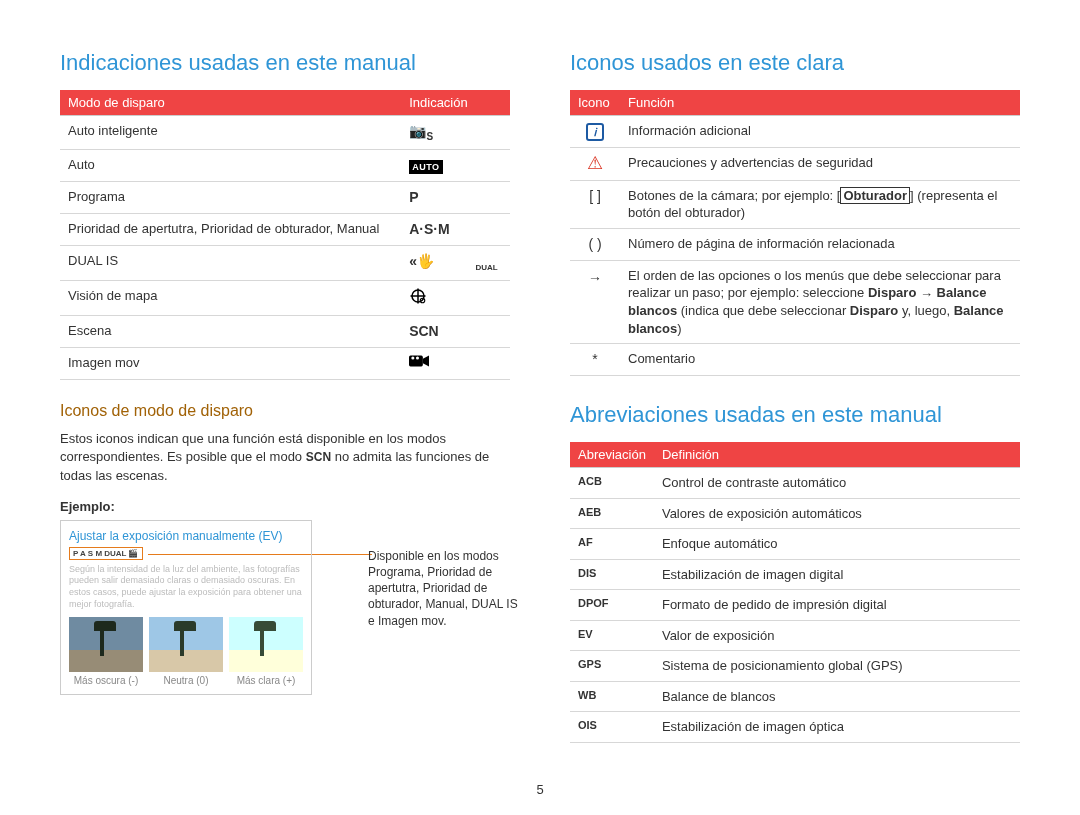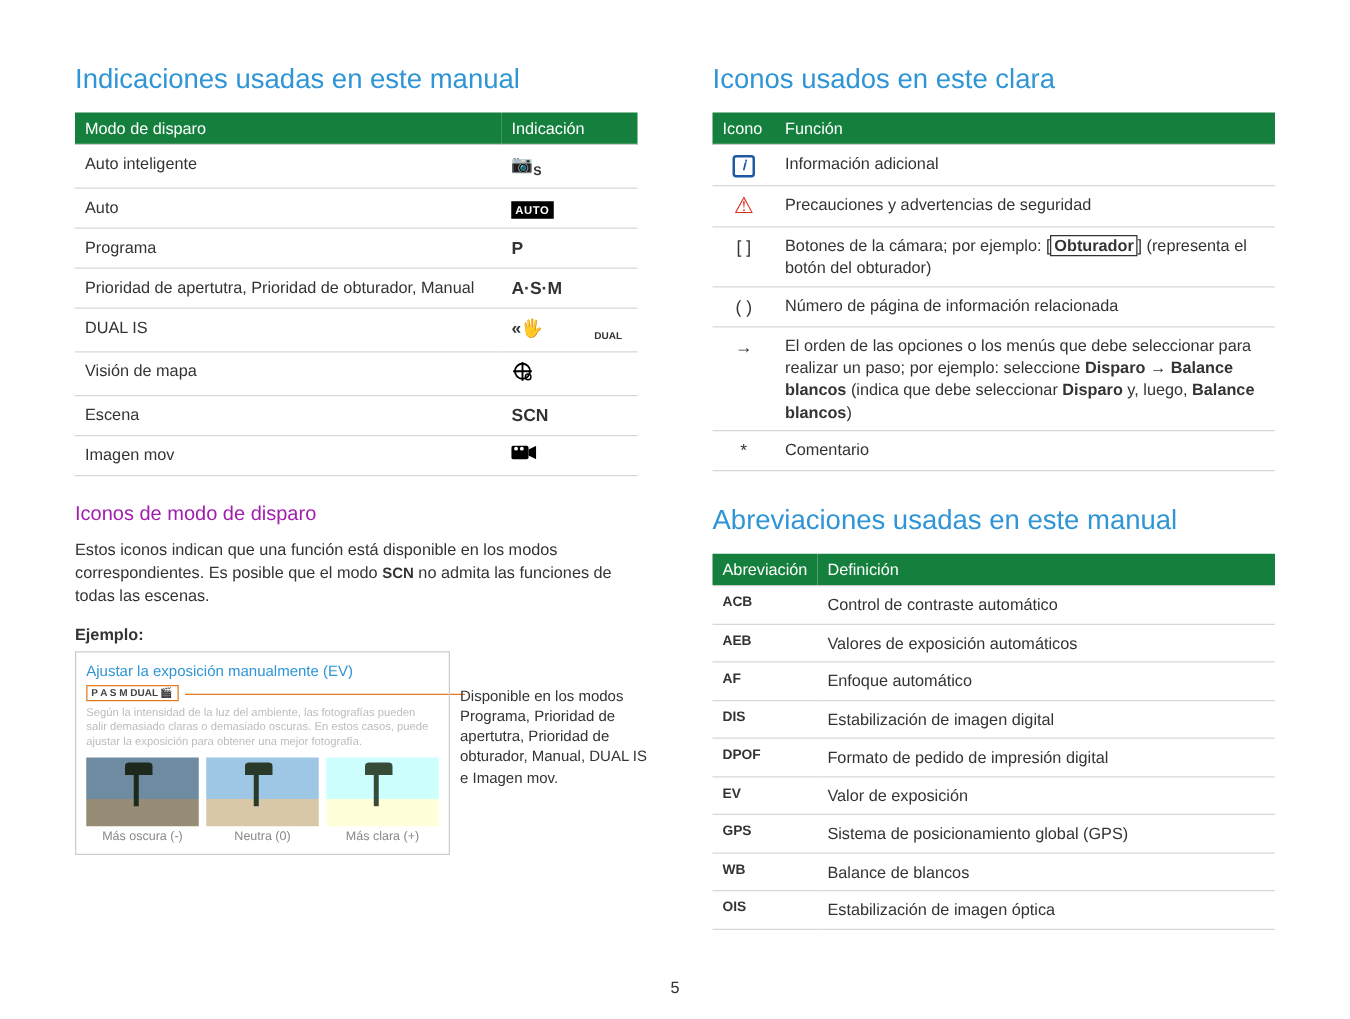--- a/index.html
+++ b/index.html
@@ -24,21 +24,21 @@
     font-weight: 400;
     font-size: 22px;
     margin-bottom: 14px;
   }
   table {
     border-collapse: collapse;
     width: 100%;
     font-size: 13px;
   }
   th {
-    background: #15803d;
+    background: #ef4444;
     color: #fff;
     font-weight: 400;
     text-align: left;
     padding: 5px 8px;
     border-bottom: 1px solid #ccc;
   }
   td {
     padding: 6px 8px;
     border-bottom: 1px solid #d7d7d7;
     vertical-align: top;
@@ -55,42 +55,42 @@
     background: #000;
     color: #fff;
     font-size: 9px;
     font-weight: 700;
     padding: 1px 3px;
     letter-spacing: 0.5px;
   }
   h3.sub {
     font-size: 16px;
     font-weight: 400;
-    color: #a21caf;
+    color: #a16207;
     margin: 22px 0 10px 0;
   }
   p.body {
     font-size: 13px;
     line-height: 1.4;
     color: #333;
   }
   .scn-inline {
     font-weight: 700;
     font-size: 12px;
     font-family: "Arial Black", Arial, sans-serif;
   }
   .ejemplo-lbl {
     font-weight: 700;
     font-size: 13px;
     margin: 14px 0 6px 0;
   }
   .example-box {
     border: 1px solid #ccc;
     padding: 8px;
-    width: 300px;
+    width: 252px;
     position: relative;
     font-size: 10px;
     color: #888;
   }
   .example-box .ex-title {
     color: #2f95d6;
     font-size: 12px;
     margin-bottom: 4px;
   }
   .mode-strip {

